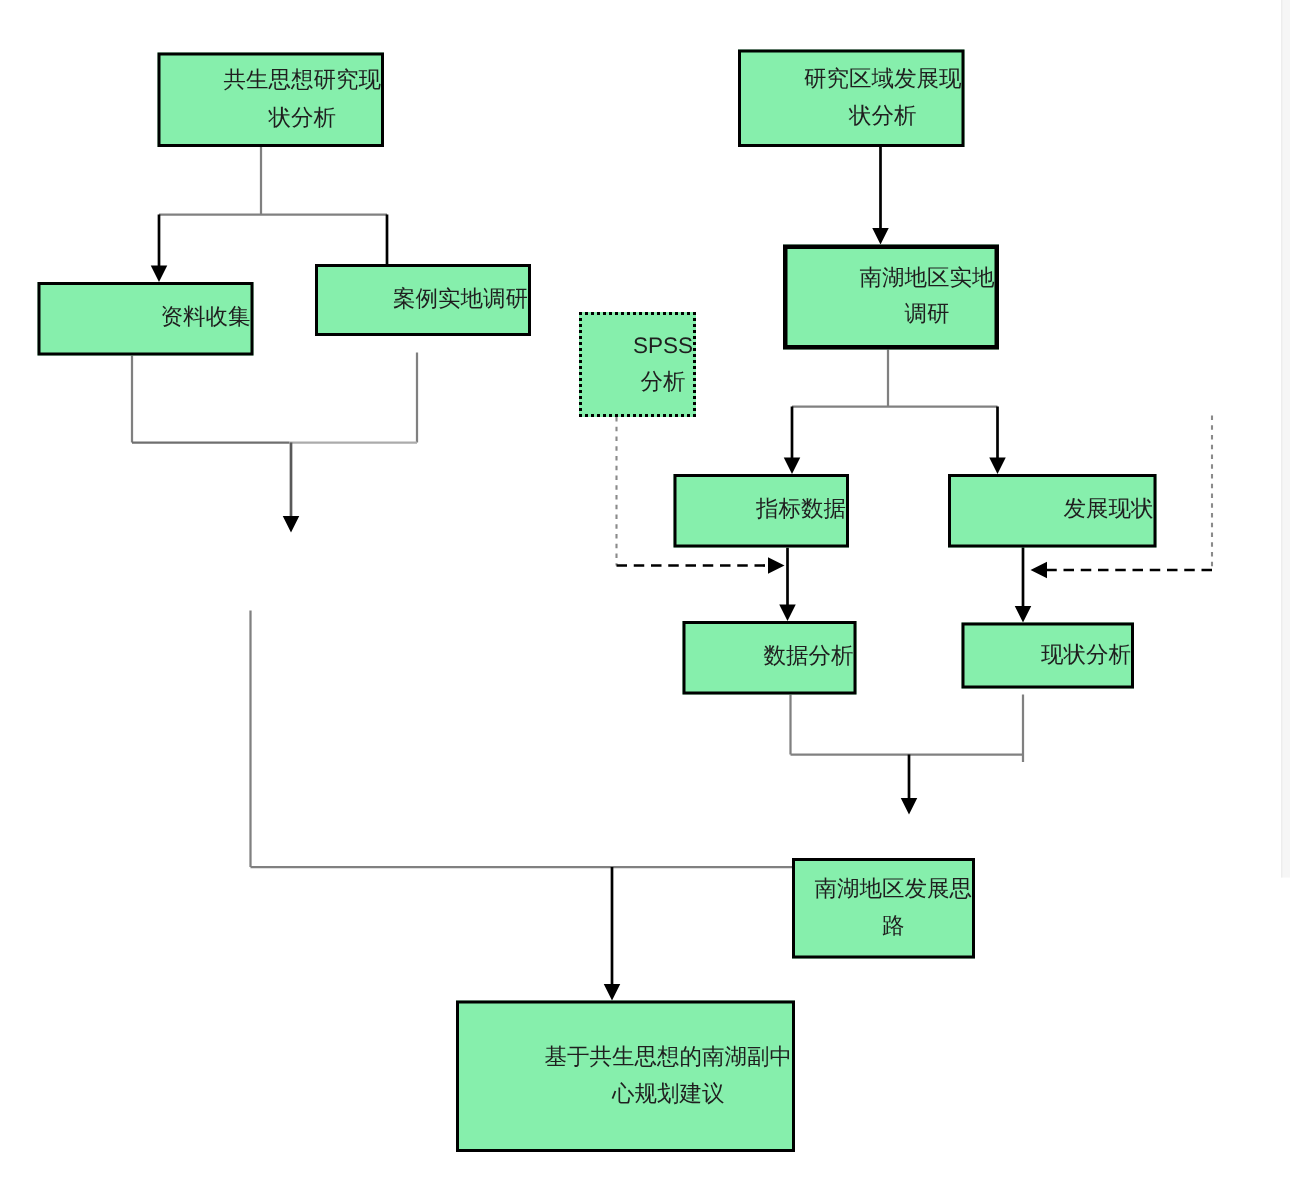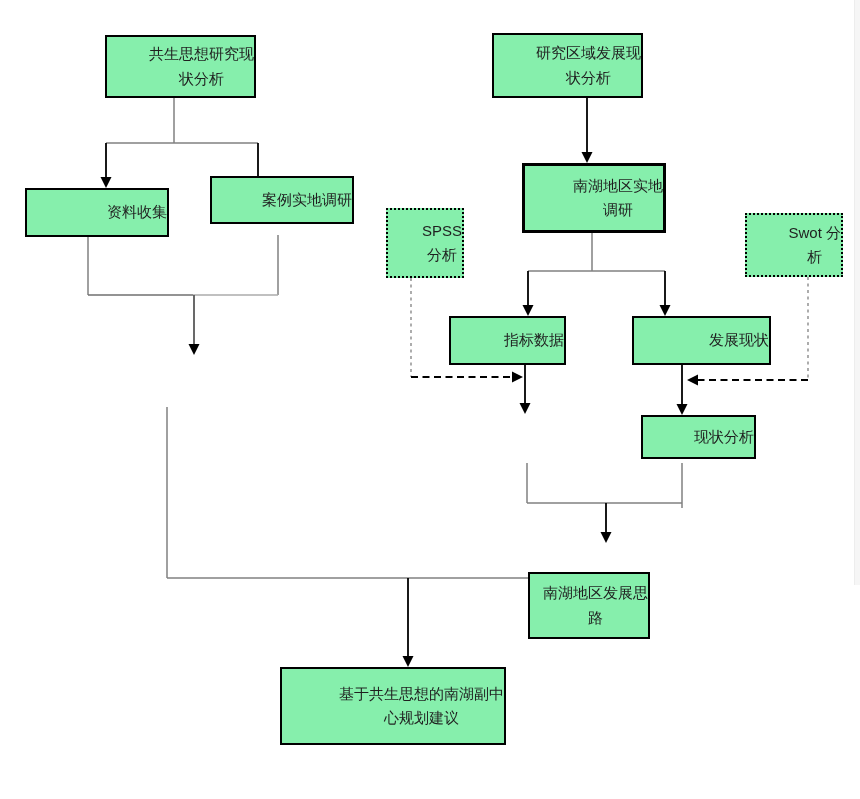--- a/index.html
+++ b/index.html
@@ -23,21 +23,21 @@
   .n4{left:210px;top:176px;width:144px;height:48px;}
   .n5{left:522px;top:163px;width:144px;height:70px;}
   .n6{left:386px;top:208px;width:78px;height:70px;}
   .n7{left:745px;top:213px;width:98px;height:64px;}
   .n8{left:449px;top:316px;width:117px;height:49px;}
   .n9{left:632px;top:316px;width:139px;height:49px;}
   .n10{left:455px;top:414px;width:116px;height:49px;}
   .n11{left:641px;top:415px;width:115px;height:44px;}
   .n12{left:104px;top:355px;width:143px;height:52px;}
   .n13{left:528px;top:572px;width:122px;height:67px;}
-  .n14{left:280px;top:667px;width:226px;height:78px;}
+  .n14{left:304px;top:667px;width:226px;height:101px;}
   .page-edge{
     position:absolute;left:854px;top:0;width:6px;height:585px;
     background:#f6f6f6;border-left:1px solid #ededed;
   }
 </style>
 </head>
 <body>
 
 <div class="canvas">
 
@@ -110,29 +110,28 @@
     <span>案例实地调研</span>
   </div>
   <div class="node dotted n6">
     <span>SPSS
 分析</span>
   </div>
   <div class="node thick n5">
     <span>南湖地区实地
 调研</span>
   </div>
-  <div class="node dotted n7">
-    <span>Swot 分
-析</span>
-  </div>
   <div class="node n8">
     <span>指标数据</span>
   </div>
   <div class="node n9">
     <span>发展现状</span>
+  </div>
+  <div class="node n10">
+    <span>数据分析</span>
   </div>
   <div class="node n11">
     <span>现状分析</span>
   </div>
   <div class="node n13">
     <span>南湖地区发展思
 路</span>
   </div>
   <div class="node n14">
     <span>基于共生思想的南湖副中

